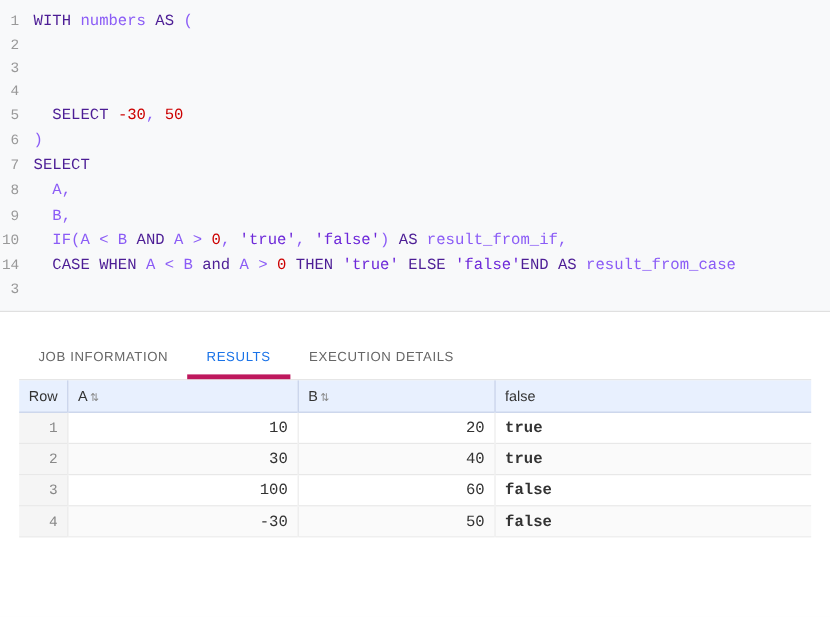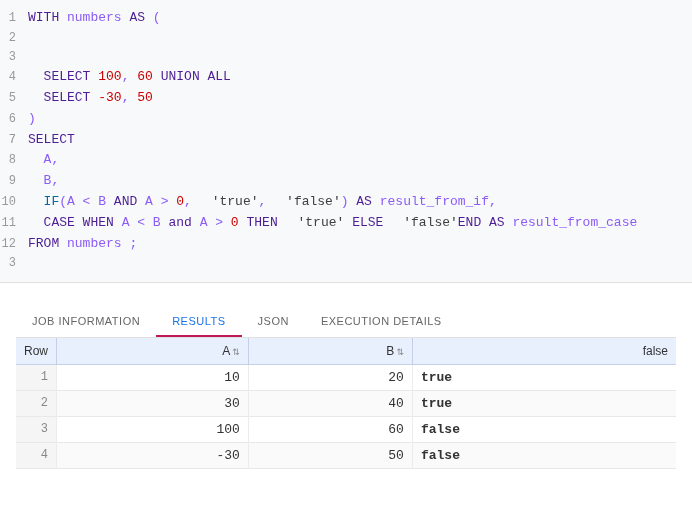--- a/index.html
+++ b/index.html
@@ -35,22 +35,22 @@
       font-size: 12px;
     }
 
     .code-content {
       white-space: pre;
     }
 
     
     .kw { color: #4c1d95; font-weight: 500; } 
     .num { color: #cc0000; }                   
-    .str { color: #404040; margin-left: 12px; }                   
-    .fn  { color: #0369a1; }                   
+    .str { color: #6d28d9; }                   
+    .fn  { color: #8b5cf6; }                   
     .plain { color: #8b5cf6; }
 
     
     .results-section {
       padding: 12px 16px 0 16px;
     }
 
     .results-title {
       font-size: 18px;
       font-weight: 400;
@@ -71,41 +71,41 @@
       font-weight: 500;
       letter-spacing: 0.5px;
       color: #666;
       cursor: pointer;
       text-transform: uppercase;
       white-space: nowrap;
     }
 
     .tab.active {
       color: #1a73e8;
-      border-bottom: 2px solid #be185d;
+      border-bottom: 4px solid #be185d;
     }
 
     
     .results-table {
       width: 100%;
       border-collapse: collapse;
       margin-top: 0;
     }
 
     .results-table thead tr {
       background: #e8f0fe;
       border-bottom: 1px solid #c5d0e8;
     }
 
     .results-table thead th {
       padding: 6px 8px;
       font-weight: 500;
       font-size: 12px;
       color: #333;
-      text-align: right;
+      text-align: left;
       border-right: 1px solid #c5d0e8;
     }
 
     .results-table thead th:last-child {
       border-right: none;
     }
 
     .col-sort-icon {
       display: inline-block;
       font-size: 9px;
@@ -155,21 +155,20 @@
       <span class="code-content"><span class="kw">WITH</span><span class="plain"> numbers </span><span class="kw">AS</span><span class="plain"> (</span></span>
     </div>
     <div class="code-line">
       <span class="line-num">2</span>
     </div>
     <div class="code-line">
       <span class="line-num">3</span>
     </div>
     <div class="code-line">
       <span class="line-num">4</span>
-      <span class="code-content"><span class="kw">  SELECT</span><span class="plain"> </span><span class="num">100</span><span class="plain">, </span><span class="num">60</span><span class="plain"> </span><span class="kw">UNION ALL</span></span>
     </div>
     <div class="code-line">
       <span class="line-num">5</span>
       <span class="code-content"><span class="kw">  SELECT</span><span class="plain"> </span><span class="num">-30</span><span class="plain">, </span><span class="num">50</span></span>
     </div>
     <div class="code-line">
       <span class="line-num">6</span>
       <span class="code-content"><span class="plain">)</span></span>
     </div>
     <div class="code-line">
@@ -182,40 +181,35 @@
     </div>
     <div class="code-line">
       <span class="line-num">9</span>
       <span class="code-content"><span class="plain">  B,</span></span>
     </div>
     <div class="code-line">
       <span class="line-num">10</span>
       <span class="code-content"><span class="plain">  </span><span class="fn">IF</span><span class="plain">(A &lt; B </span><span class="kw">AND</span><span class="plain"> A &gt; </span><span class="num">0</span><span class="plain">, </span><span class="str">'true'</span><span class="plain">, </span><span class="str">'false'</span><span class="plain">) </span><span class="kw">AS</span><span class="plain"> result_from_if,</span></span>
     </div>
     <div class="code-line">
-      <span class="line-num">11</span>
+      <span class="line-num">14</span>
       <span class="code-content"><span class="plain">  </span><span class="kw">CASE WHEN</span><span class="plain"> A &lt; B </span><span class="kw">and</span><span class="plain"> A &gt; </span><span class="num">0</span><span class="plain"> </span><span class="kw">THEN</span><span class="plain"> </span><span class="str">'true'</span><span class="plain"> </span><span class="kw">ELSE</span><span class="plain"> </span><span class="str">'false'</span><span class="kw">END</span><span class="plain"> </span><span class="kw">AS</span><span class="plain"> result_from_case</span></span>
-    </div>
-    <div class="code-line">
-      <span class="line-num">12</span>
-      <span class="code-content"><span class="kw">FROM</span><span class="plain"> numbers ;</span></span>
     </div>
     <div class="code-line">
       <span class="line-num">3</span>
       <span class="code-content"><span class="plain"></span></span>
     </div>
   </div>
 
 <div class="results-section">
   <div class="results-title"></div>
 
   <div class="tabs">
   <div class="tab">JOB INFORMATION</div>
       <div class="tab active">RESULTS</div>
-      <div class="tab">JSON</div>
       <div class="tab">EXECUTION DETAILS</div>
     </div>
 
   <table class="results-table">
     <thead>
       <tr>
       <th>Row</th>
           <th>A<span class="col-sort-icon">⇅</span></th>
           <th>B<span class="col-sort-icon">⇅</span></th>
           <th>false</th>

